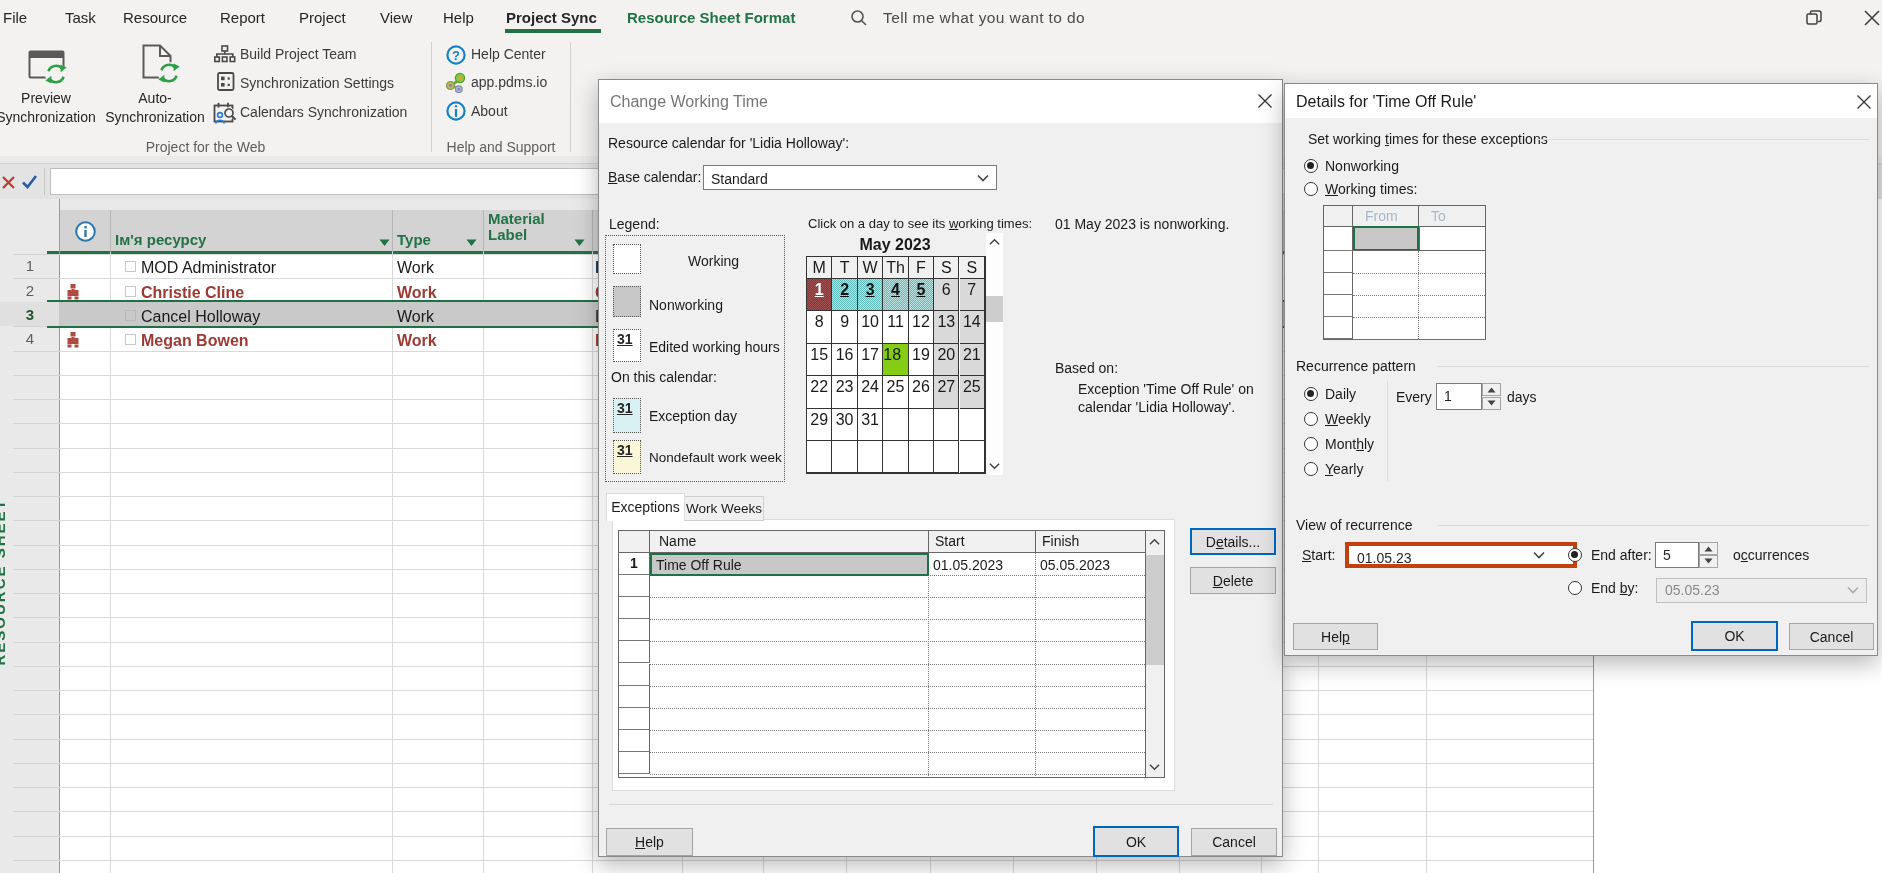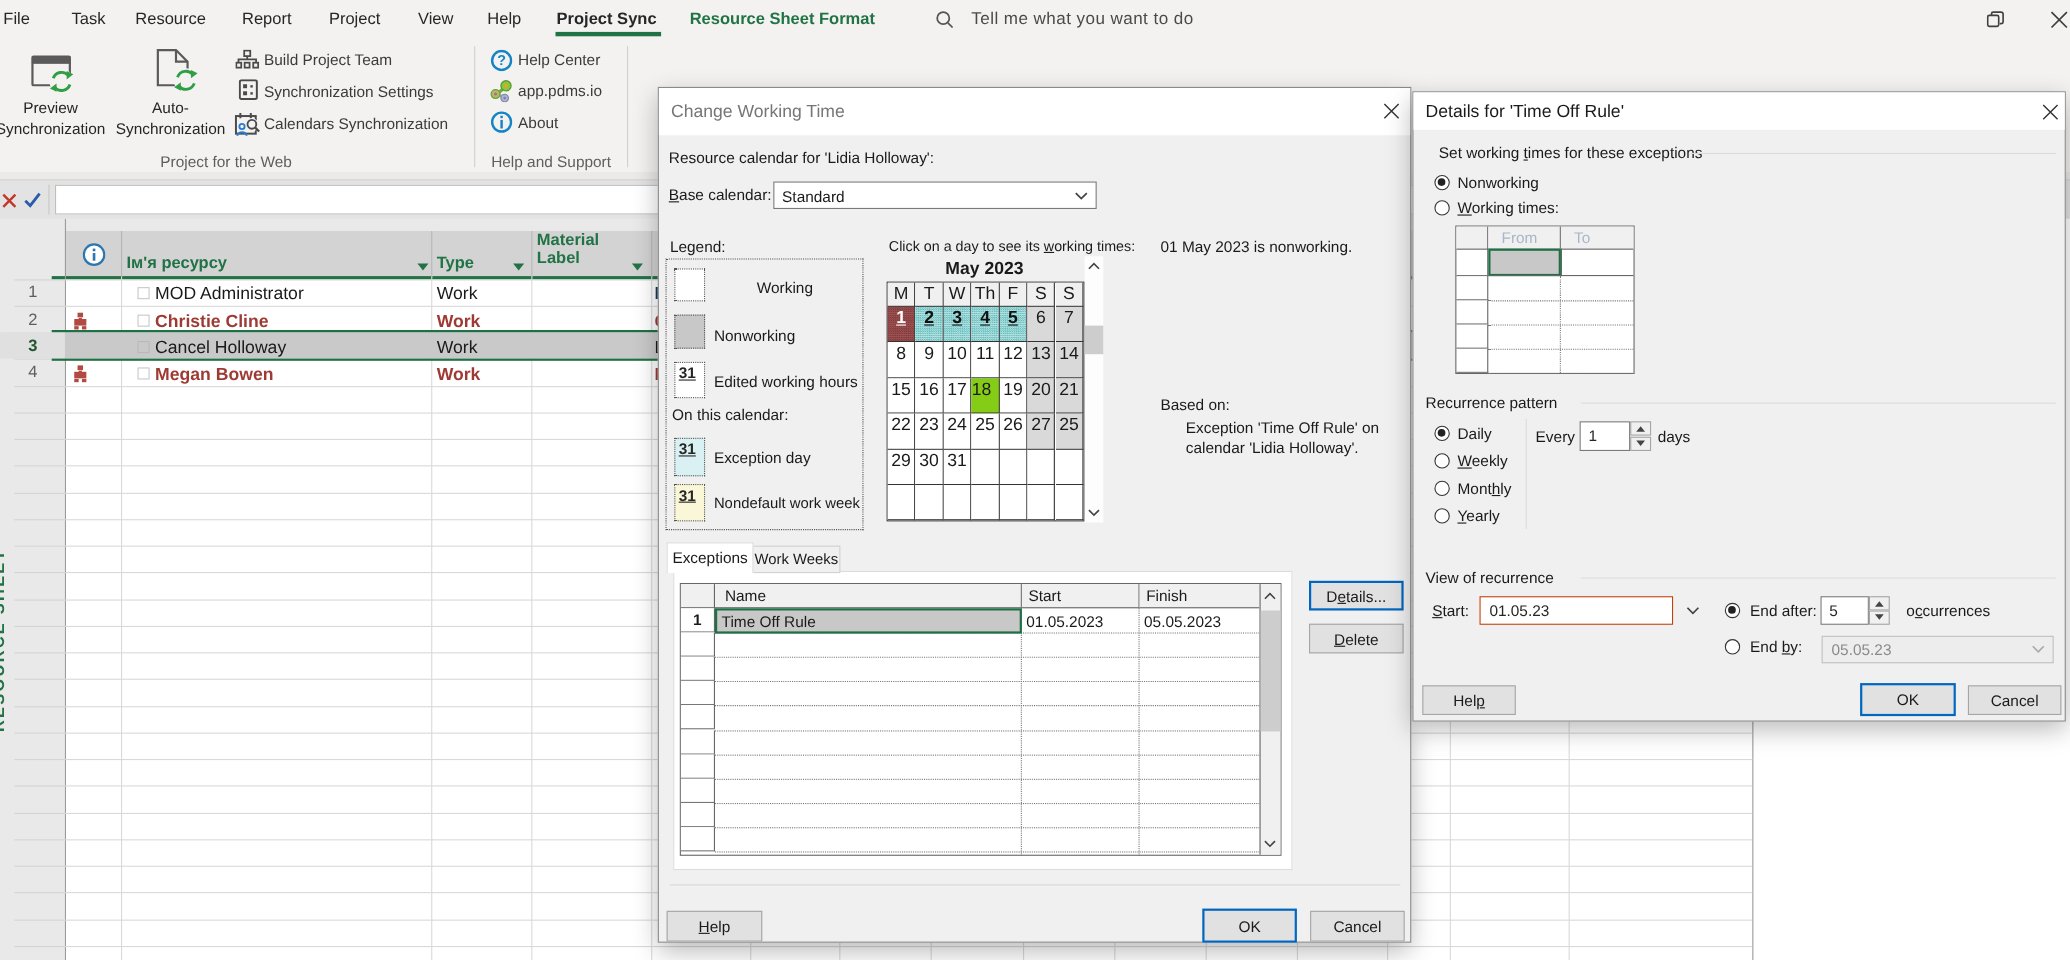--- a/index.html
+++ b/index.html
@@ -473,21 +473,21 @@
         <path d="M0.5 5.5 L4.5 0.5 L8.5 5.5 Z" fill="#444"></path>
       </svg>
 <svg style="position:absolute;left:5px;bottom:4px;" width="9" height="6" viewBox="0 0 9 6">
         <path d="M0.5 0.5 L4.5 5.5 L8.5 0.5 Z" fill="#444"></path>
       </svg>
 </div>
 <div class="a cap" style="left:222px;top:305px;">days</div>
 <div class="a cap" style="left:11px;top:433px;">View of recurrence</div>
 <div class="gline" style="left:152px;top:441px;width:432px;"></div>
 <div class="a cap" style="left:17px;top:463px;"><u>S</u>tart:</div>
-<div class="a" style="left:60px;top:458px;width:176px;height:26px;background:#fff;border:1px solid #c2410c;box-sizing:border-box;font-size:14px;line-height:24px;padding-left:8px;">01.05.23</div>
+<div class="a" style="left:60px;top:458px;width:232px;height:26px;background:#fff;border:4px solid #c2410c;box-sizing:border-box;font-size:14px;line-height:24px;padding-left:8px;">01.05.23</div>
 <svg class="a" style="left:248px;top:467px;" width="12" height="8" viewBox="0 0 12 8">
       <path d="M1 1.5 L6 6.5 L11 1.5" class="chev"></path>
     </svg>
 <div class="radio sel" style="left:283px;top:464px;"></div>
 <div class="a cap" style="left:306px;top:463px;">End after:</div>
 <div class="a" style="left:370px;top:458px;width:44px;height:26px;background:#fff;border:1px solid #7a7a7a;box-sizing:border-box;font-size:14px;line-height:24px;padding-left:7px;">5</div>
 <div class="a" style="left:414px;top:458px;width:19px;height:26px;">
 <div style="position:absolute;left:0;top:0;width:19px;height:13px;background:#f0f0f0;border:1px solid #a5a5a5;box-sizing:border-box;"></div>
 <div style="position:absolute;left:0;bottom:0;width:19px;height:13px;background:#f0f0f0;border:1px solid #a5a5a5;box-sizing:border-box;"></div>
 <svg style="position:absolute;left:5px;top:4px;" width="9" height="6" viewBox="0 0 9 6">

